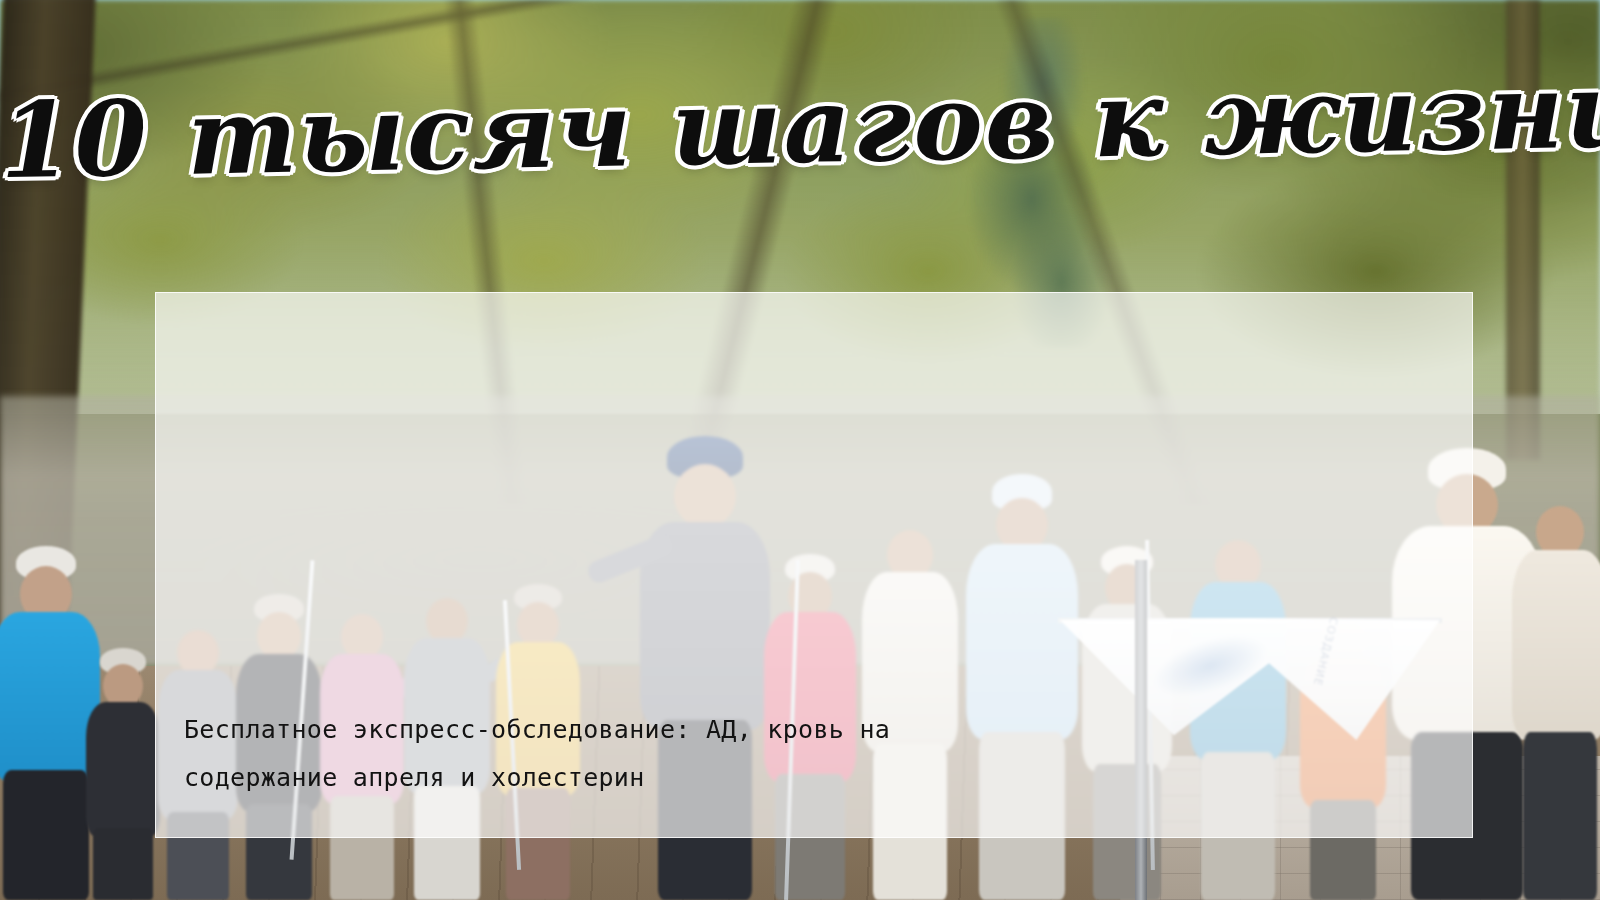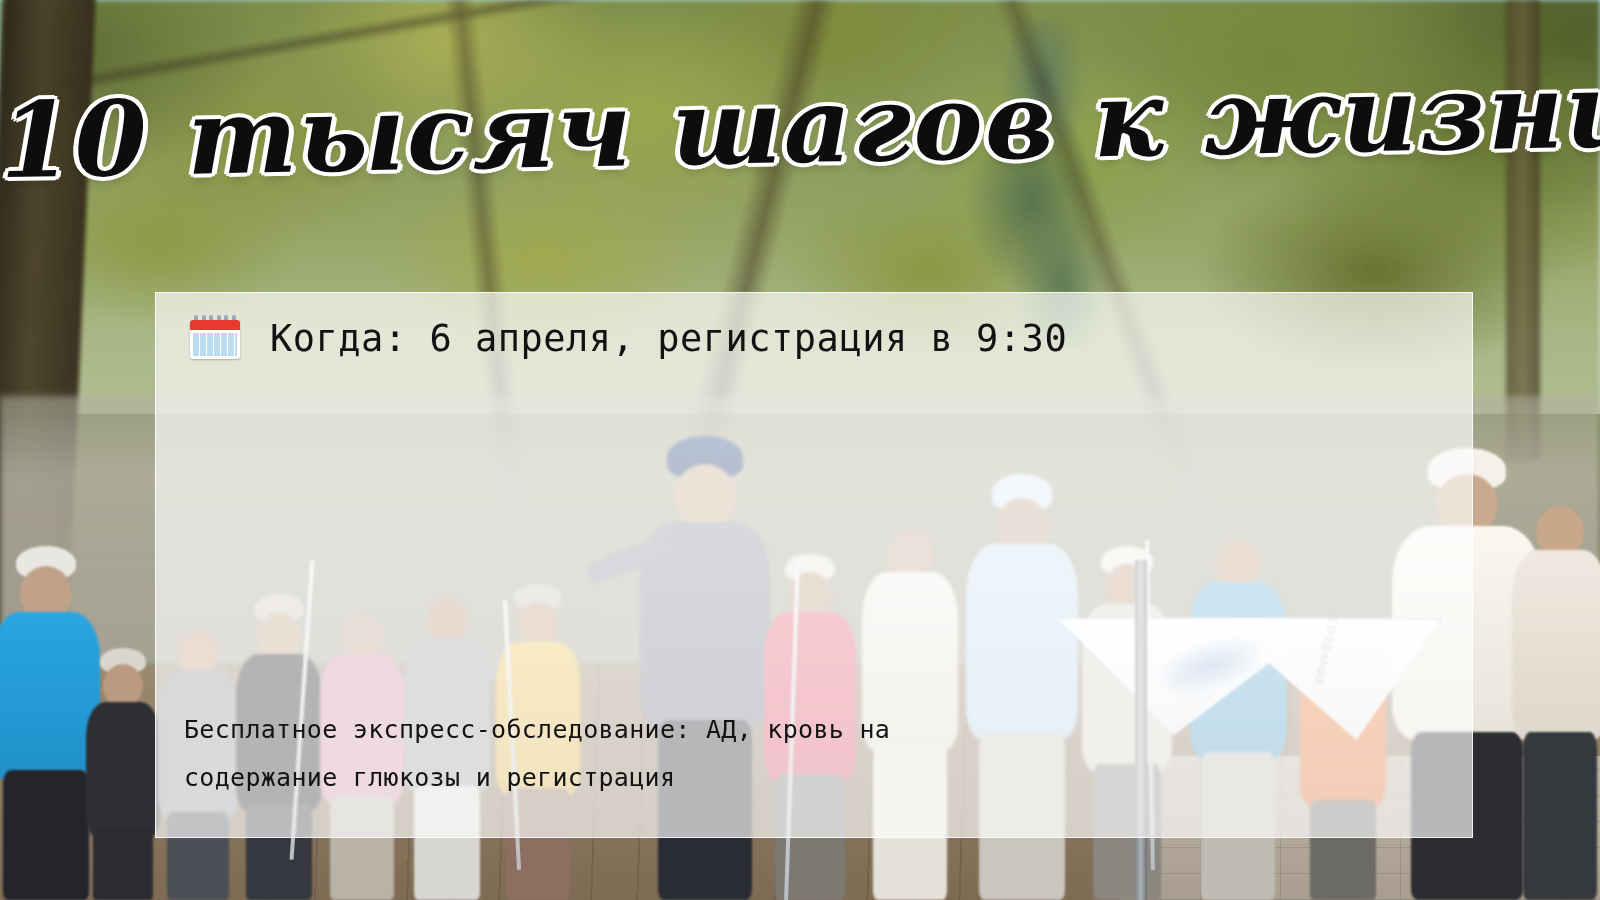--- a/index.html
+++ b/index.html
@@ -395,44 +395,25 @@
     <div class="flag-text">СОЗДАНИЕ</div>
     <div class="flagpole"></div>
   </div>
 
   <div class="title">10 тысяч шагов к жизни</div>
 
   <div class="panel">
 
     <div class="panel-top">
 
-      <div class="info-line">
-        <span class="emoji-slot">
-          <span class="cal">
-            <span class="rings">
-                <i></i>
-                <i></i>
-                <i></i>
-                <i></i>
-                <i></i>
-                <i></i>
-              </span>
-            <span class="body">
-              <span class="redbar"></span>
-              <span class="grid"></span>
-            </span>
-          </span>
-        </span>
-        <span>Когда: 6 апреля, регистрация в 9:30</span>
-      </div>
 
 
 
     </div>
 
     <div class="panel-bottom">
       <div>Бесплатное экспресс-обследование: АД, кровь на</div>
-      <div>содержание глюкозы и регистрация</div>
+      <div>содержание апреля и холестерин</div>
     </div>
 
   </div>
 
 </div>
 
 </body></html>

